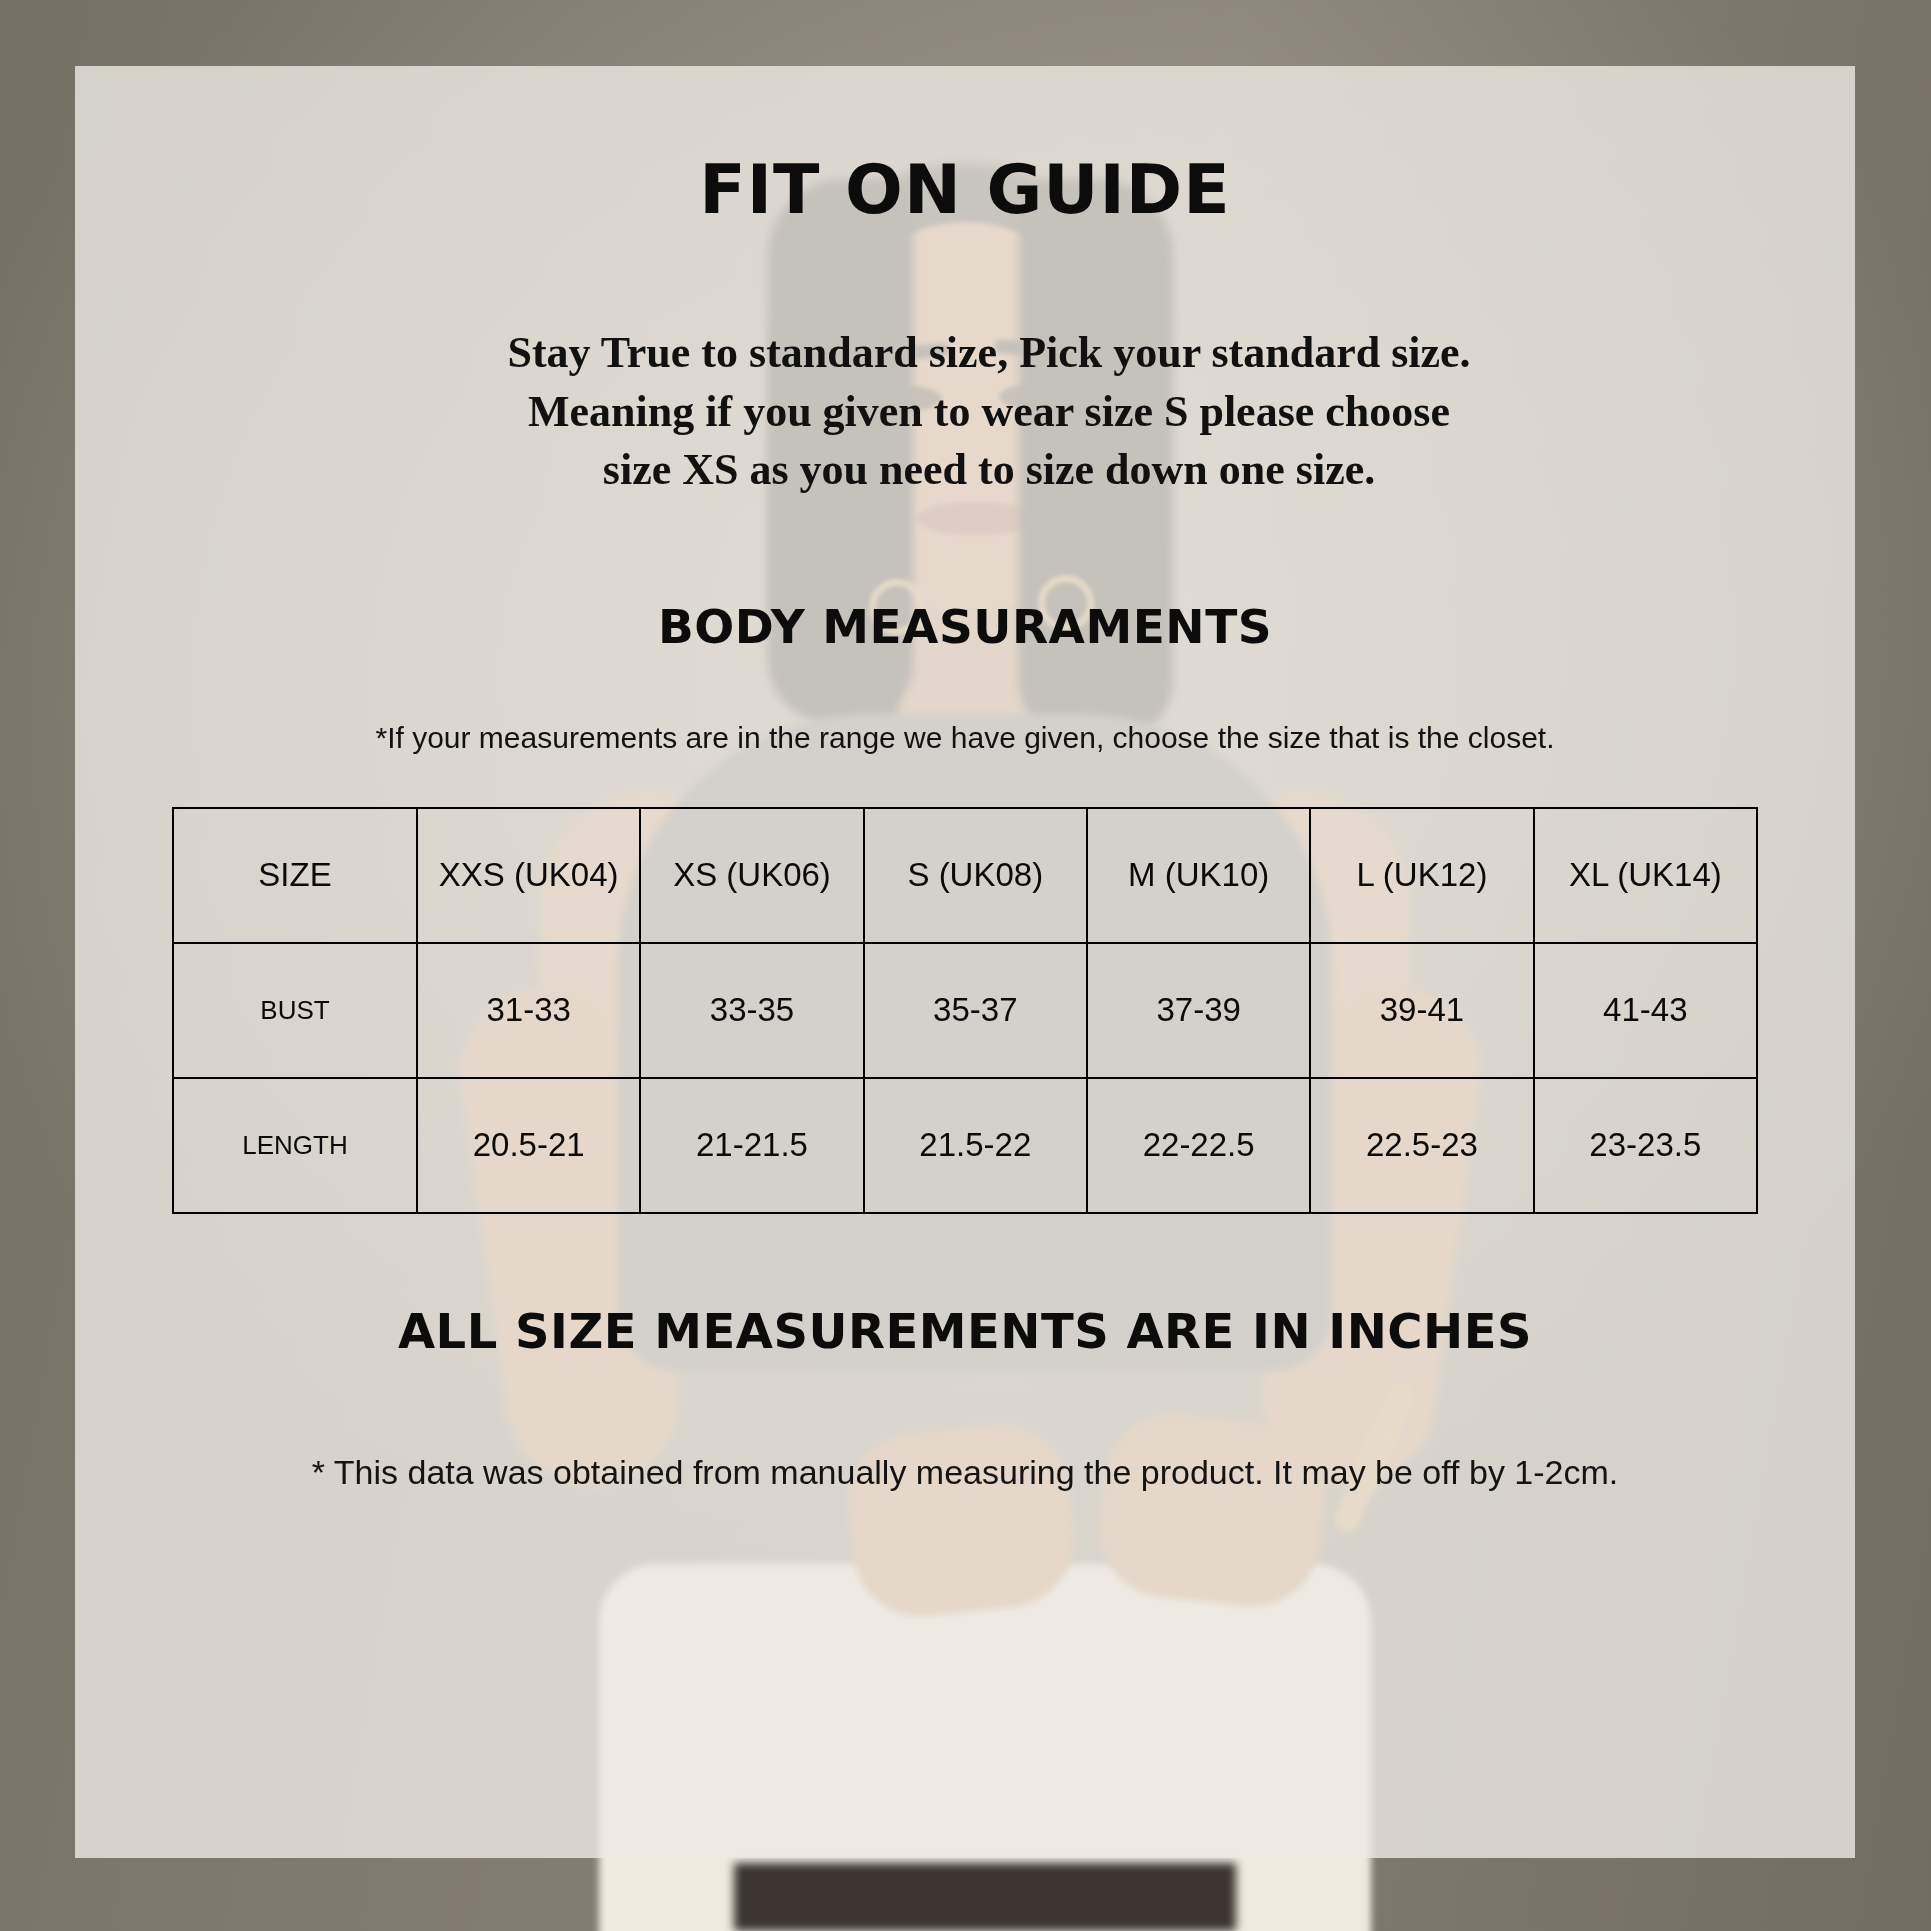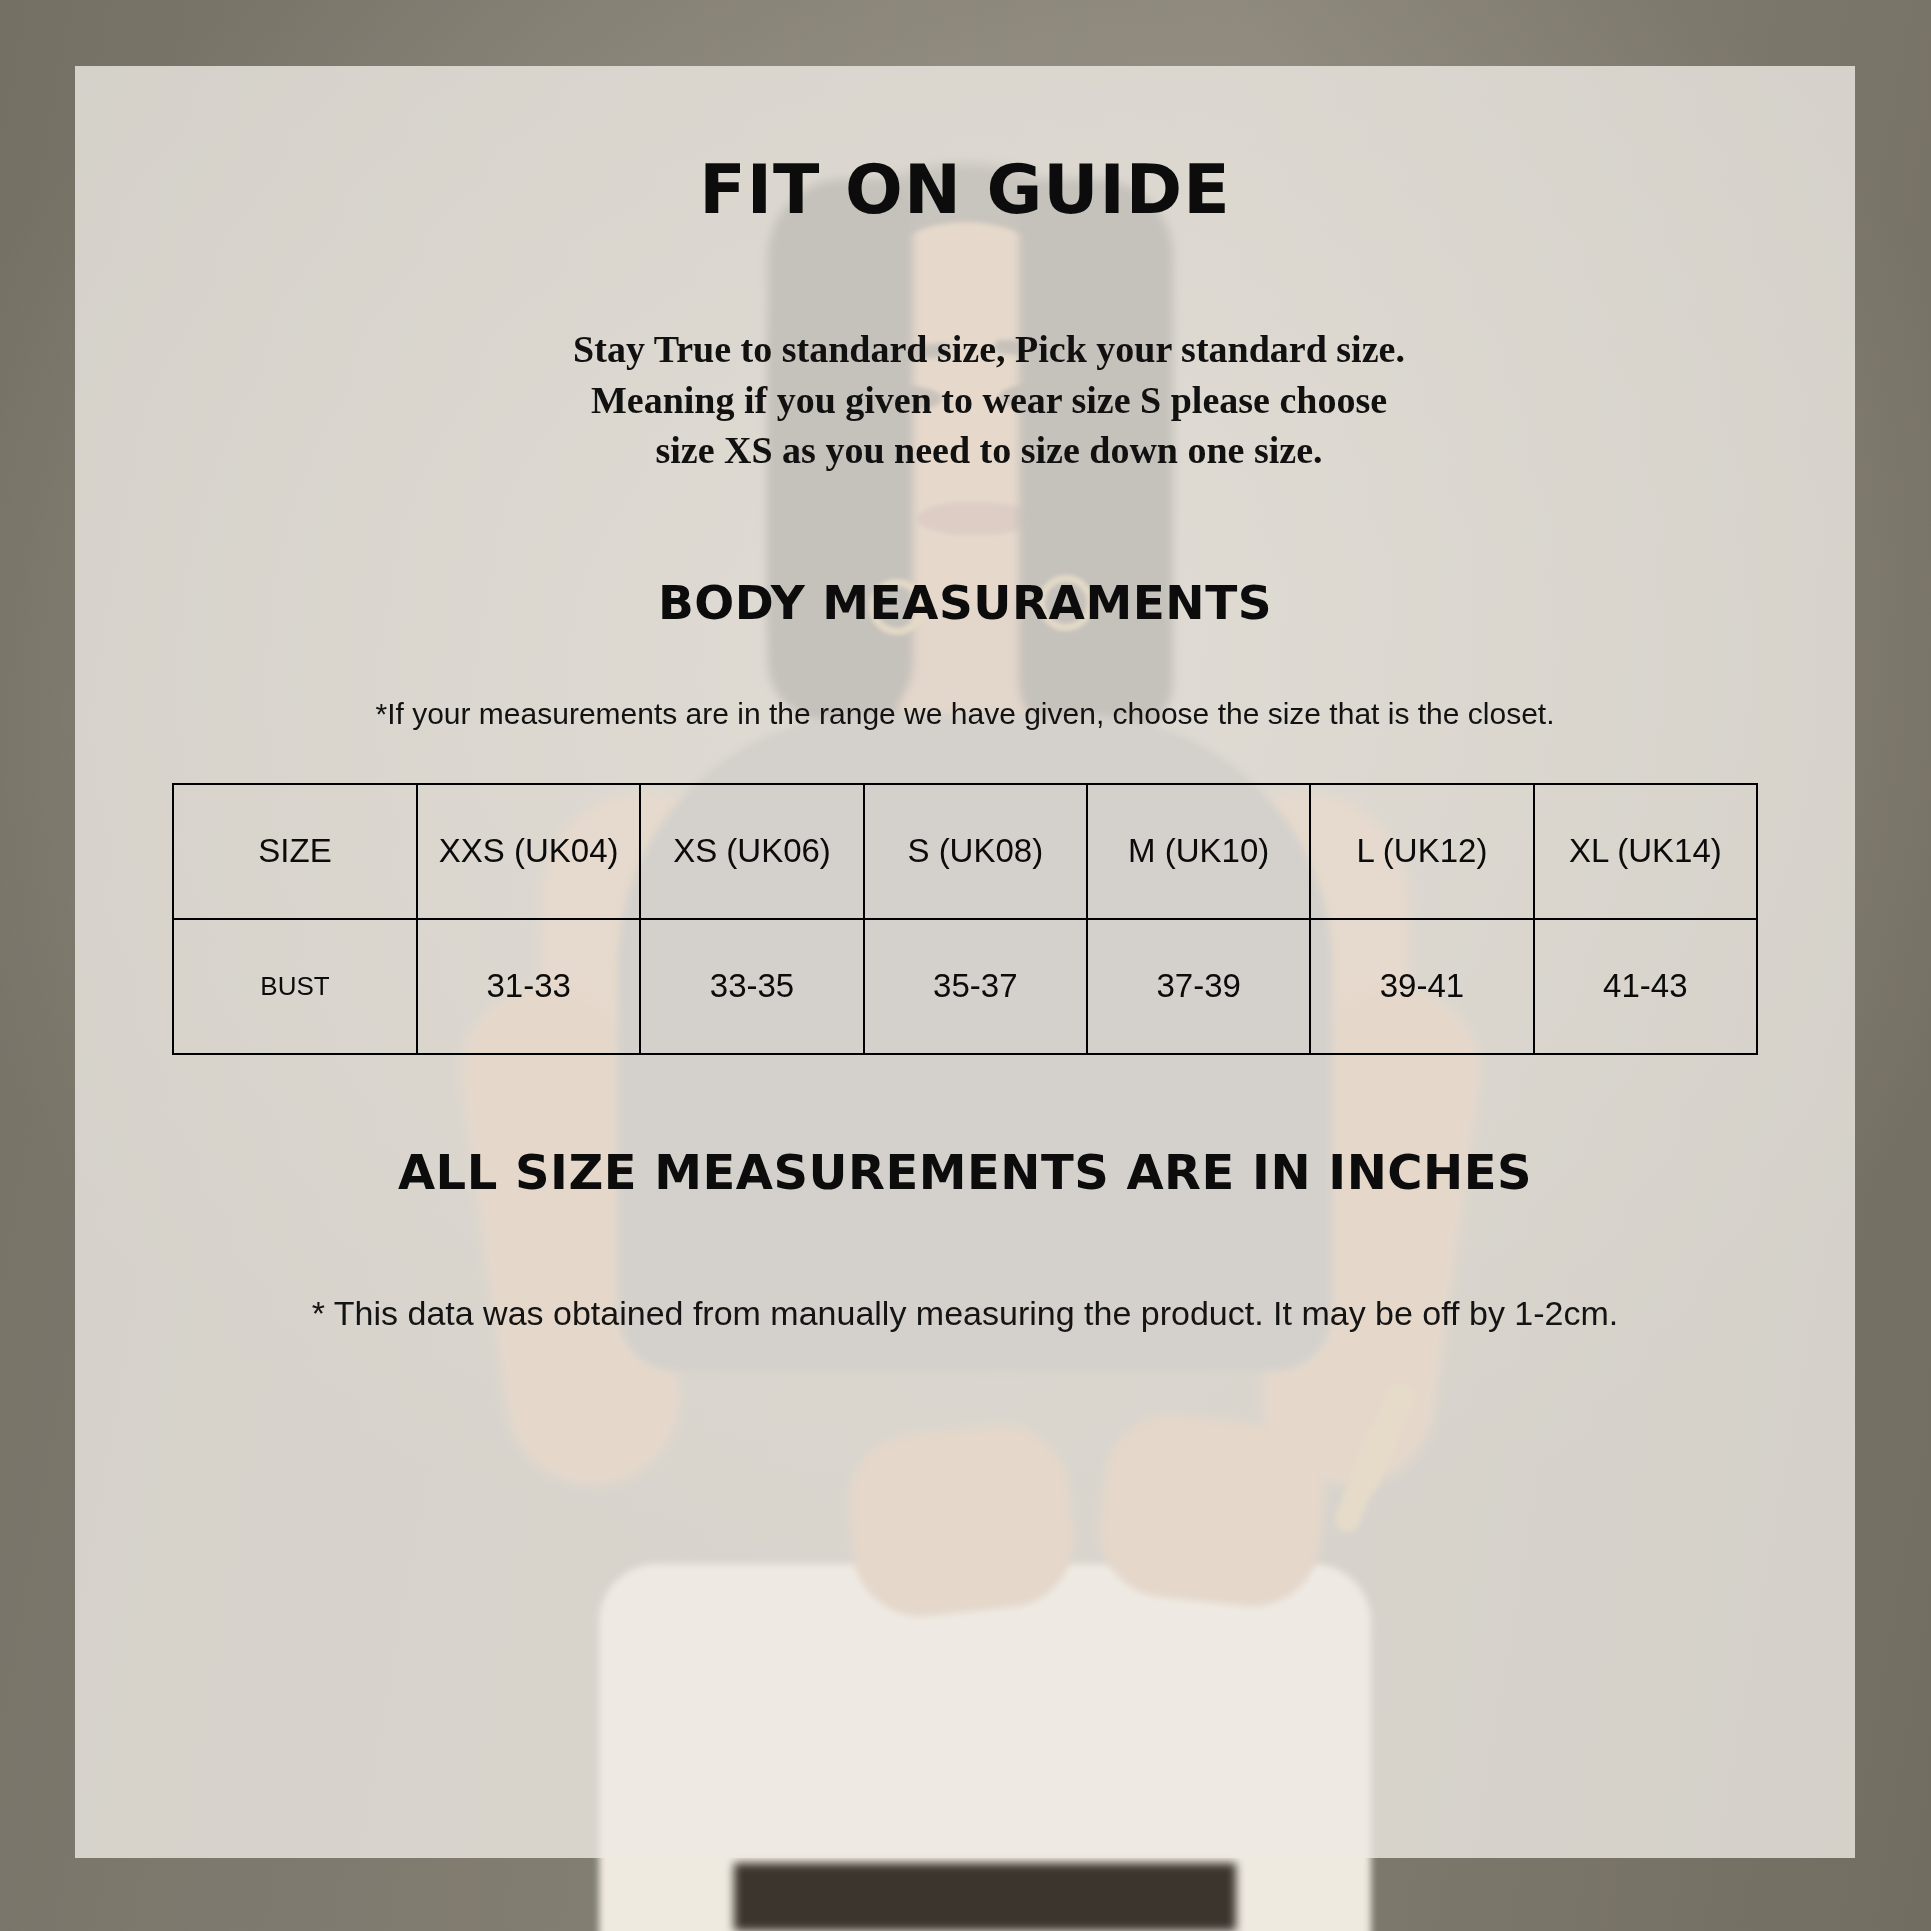--- a/index.html
+++ b/index.html
@@ -150,21 +150,21 @@
     letter-spacing: 1px;
     margin: 0;
     padding-top: 90px;
     line-height: 1;
     text-transform: uppercase;
   }
 
   .intro {
     font-family: "Liberation Serif", serif;
     font-weight: 700;
-    font-size: 38px;
+    font-size: 44px;
     line-height: 1.33;
     margin: 0;
     padding-top: 100px;
     color: #111;
     padding-left: 48px;
   }
   .intro .line { display: block; }
 
   .section-title {
     font-family: "DejaVu Sans", sans-serif;
@@ -297,20 +297,29 @@
         <tbody>
           <tr>
             <td class="rowhead">BUST</td>
             <td>31-33</td>
             <td>33-35</td>
             <td>35-37</td>
             <td>37-39</td>
             <td>39-41</td>
             <td>41-43</td>
           </tr>
+          <tr>
+            <td class="rowhead">LENGTH</td>
+            <td>20.5-21</td>
+            <td>21-21.5</td>
+            <td>21.5-22</td>
+            <td>22-22.5</td>
+            <td>22.5-23</td>
+            <td>23-23.5</td>
+          </tr>
         </tbody>
       </table>
 
       <h3 class="inches">ALL SIZE MEASUREMENTS ARE IN INCHES</h3>
 
       <p class="footnote">* This data was obtained from manually measuring the product. It may be off by 1-2cm.</p>
 
     </div>
   </div>
 </div>

